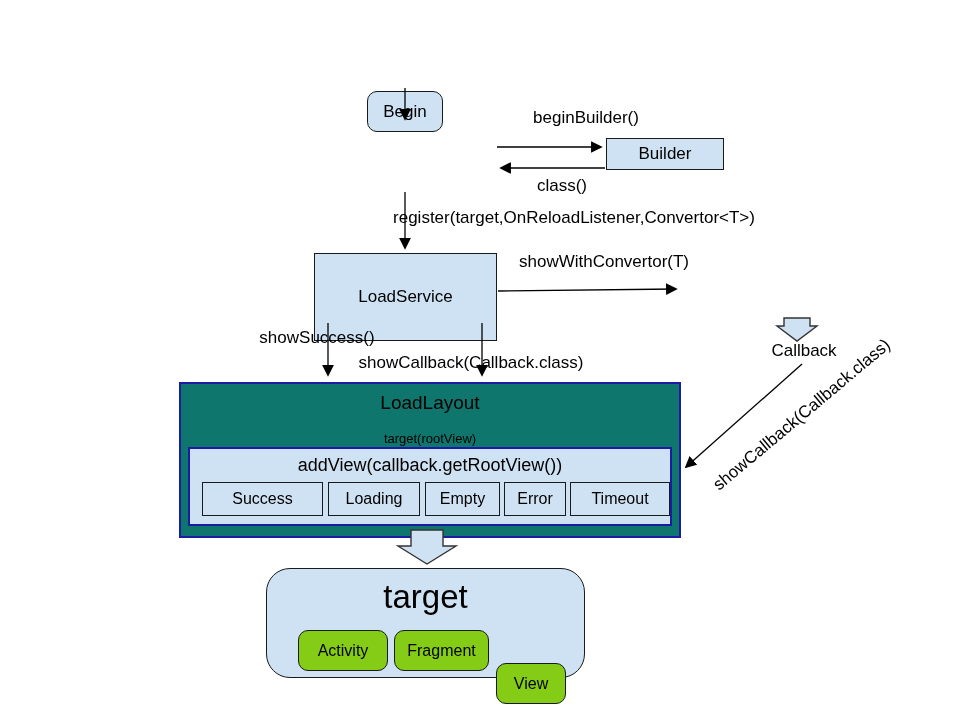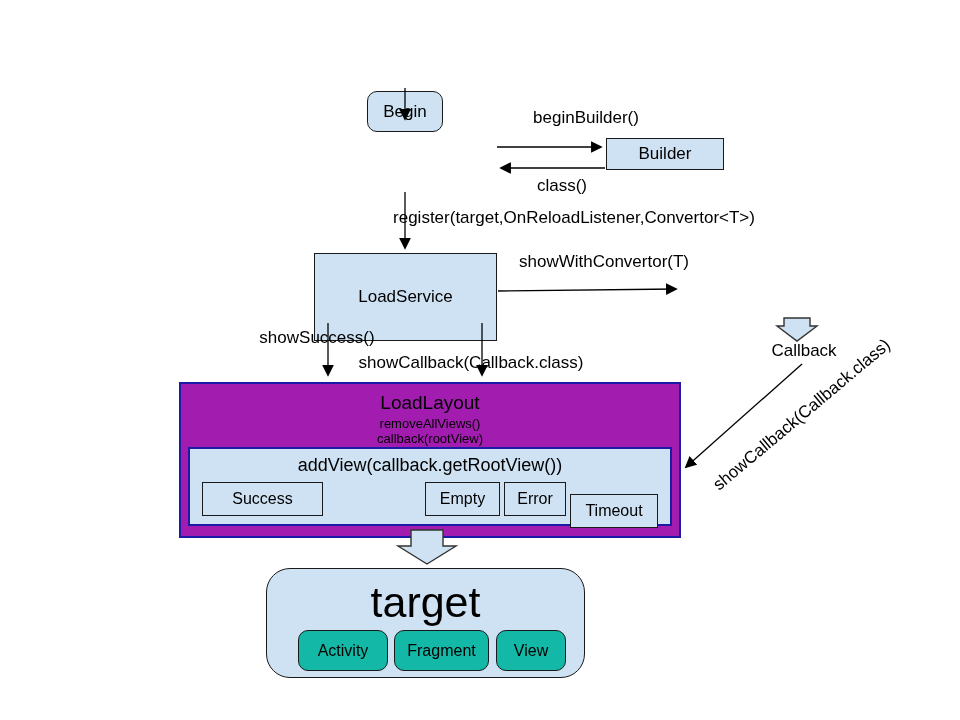--- a/index.html
+++ b/index.html
@@ -16,54 +16,54 @@
   .rounded{border-radius:10px;}
   #begin{left:367px;top:47px;width:76px;height:41px;margin-top:44px;}
   #loadsir{left:313px;top:124px;width:183px;height:68px;}
   #builder{left:606px;top:138px;width:118px;height:32px;}
   #loadservice{left:314px;top:253px;width:183px;height:88px;}
   #convertor{left:704px;top:253px;width:182px;height:68px;}
 
   
   #loadlayout{
     position:absolute;left:179px;top:382px;width:502px;height:156px;
-    background:#a21caf;border:2px solid #1b1ba6;box-sizing:border-box;
+    background:#0f766e;border:2px solid #1b1ba6;box-sizing:border-box;
   }
   .ll-title{position:absolute;left:0;top:8px;width:100%;text-align:center;font-size:19px;}
   .ll-method{position:absolute;left:0;width:100%;text-align:center;font-size:13px;}
   .ll-m1{top:32px;}
   .ll-m2{top:47px;}
   #rootview{
     position:absolute;left:7px;top:63px;width:484px;height:79px;
     background:#cfe2f3;border:2px solid #1b1ba6;box-sizing:border-box;
   }
   .rv-label{position:absolute;left:0;top:6px;width:100%;text-align:center;font-size:18px;white-space:nowrap;}
   .cb{
     position:absolute;top:33px;height:34px;background:#cfe2f3;border:1.5px solid #1a1a1a;
     display:flex;align-items:center;justify-content:center;font-size:16px;box-sizing:border-box;
   }
   .cb0{left:12px;width:121px;}
   .cb1{left:138px;width:92px;}
   .cb2{left:235px;width:75px;}
   .cb3{left:314px;width:62px;}
-  .cb4{left:380px;width:88px;margin-top:12px;}
+  .cb4{left:380px;width:100px;}
 
   
   #target{
     position:absolute;left:266px;top:568px;width:319px;height:110px;
     background:#cfe2f3;border:1.6px solid #1a1a1a;border-radius:24px;box-sizing:border-box;
   }
-  .tg-title{position:absolute;left:0;top:9px;width:100%;text-align:center;font-size:43px;}
+  .tg-title{position:absolute;left:0;top:9px;width:100%;text-align:center;font-size:33px;}
   .host{
-    position:absolute;top:61px;height:41px;background:#14b8a6;border:1.5px solid #1a1a1a;border-radius:10px;
+    position:absolute;top:61px;height:41px;background:#84cc16;border:1.5px solid #1a1a1a;border-radius:10px;
     display:flex;align-items:center;justify-content:center;font-size:16px;box-sizing:border-box;
   }
   .host0{left:31px;width:90px;}
   .host1{left:127px;width:95px;}
-  .host2{left:229px;width:70px;}
+  .host2{left:229px;width:70px;margin-top:33px;}
 
   
   .connectors{position:absolute;left:0;top:0;width:960px;height:720px;pointer-events:none;z-index:5;}
 
   
   .elabel{
     position:absolute;transform:translate(-50%,-50%);font-size:17px;white-space:nowrap;z-index:6;
   }
   .el-beginbuilder{left:586px;top:118px;}
   .el-commit{left:562px;top:186px;}
@@ -82,26 +82,26 @@
   <div class="node rounded" id="begin">Begin</div>
 
 
   <div class="node" id="builder">Builder</div>
 
   <div class="node" id="loadservice">LoadService</div>
 
 
   <div id="loadlayout">
     <div class="ll-title">LoadLayout</div>
-    <div class="ll-method ll-m1">removeAllViews()</div>
-    <div class="ll-method ll-m2">callback(rootView)</div>
+    <div class="ll-method ll-m2">target(rootView)</div>
 
     <div id="rootview">
       <div class="rv-label">addView(callback.getRootView())</div>
       <div class="cb cb0">Success</div>
+      <div class="cb cb1">Loading</div>
       <div class="cb cb2">Empty</div>
       <div class="cb cb3">Error</div>
       <div class="cb cb4">Timeout</div>
     </div>
   </div>
 
   <div id="target">
     <div class="tg-title">target</div>
     <div class="host host0">Activity</div>
     <div class="host host1">Fragment</div>

